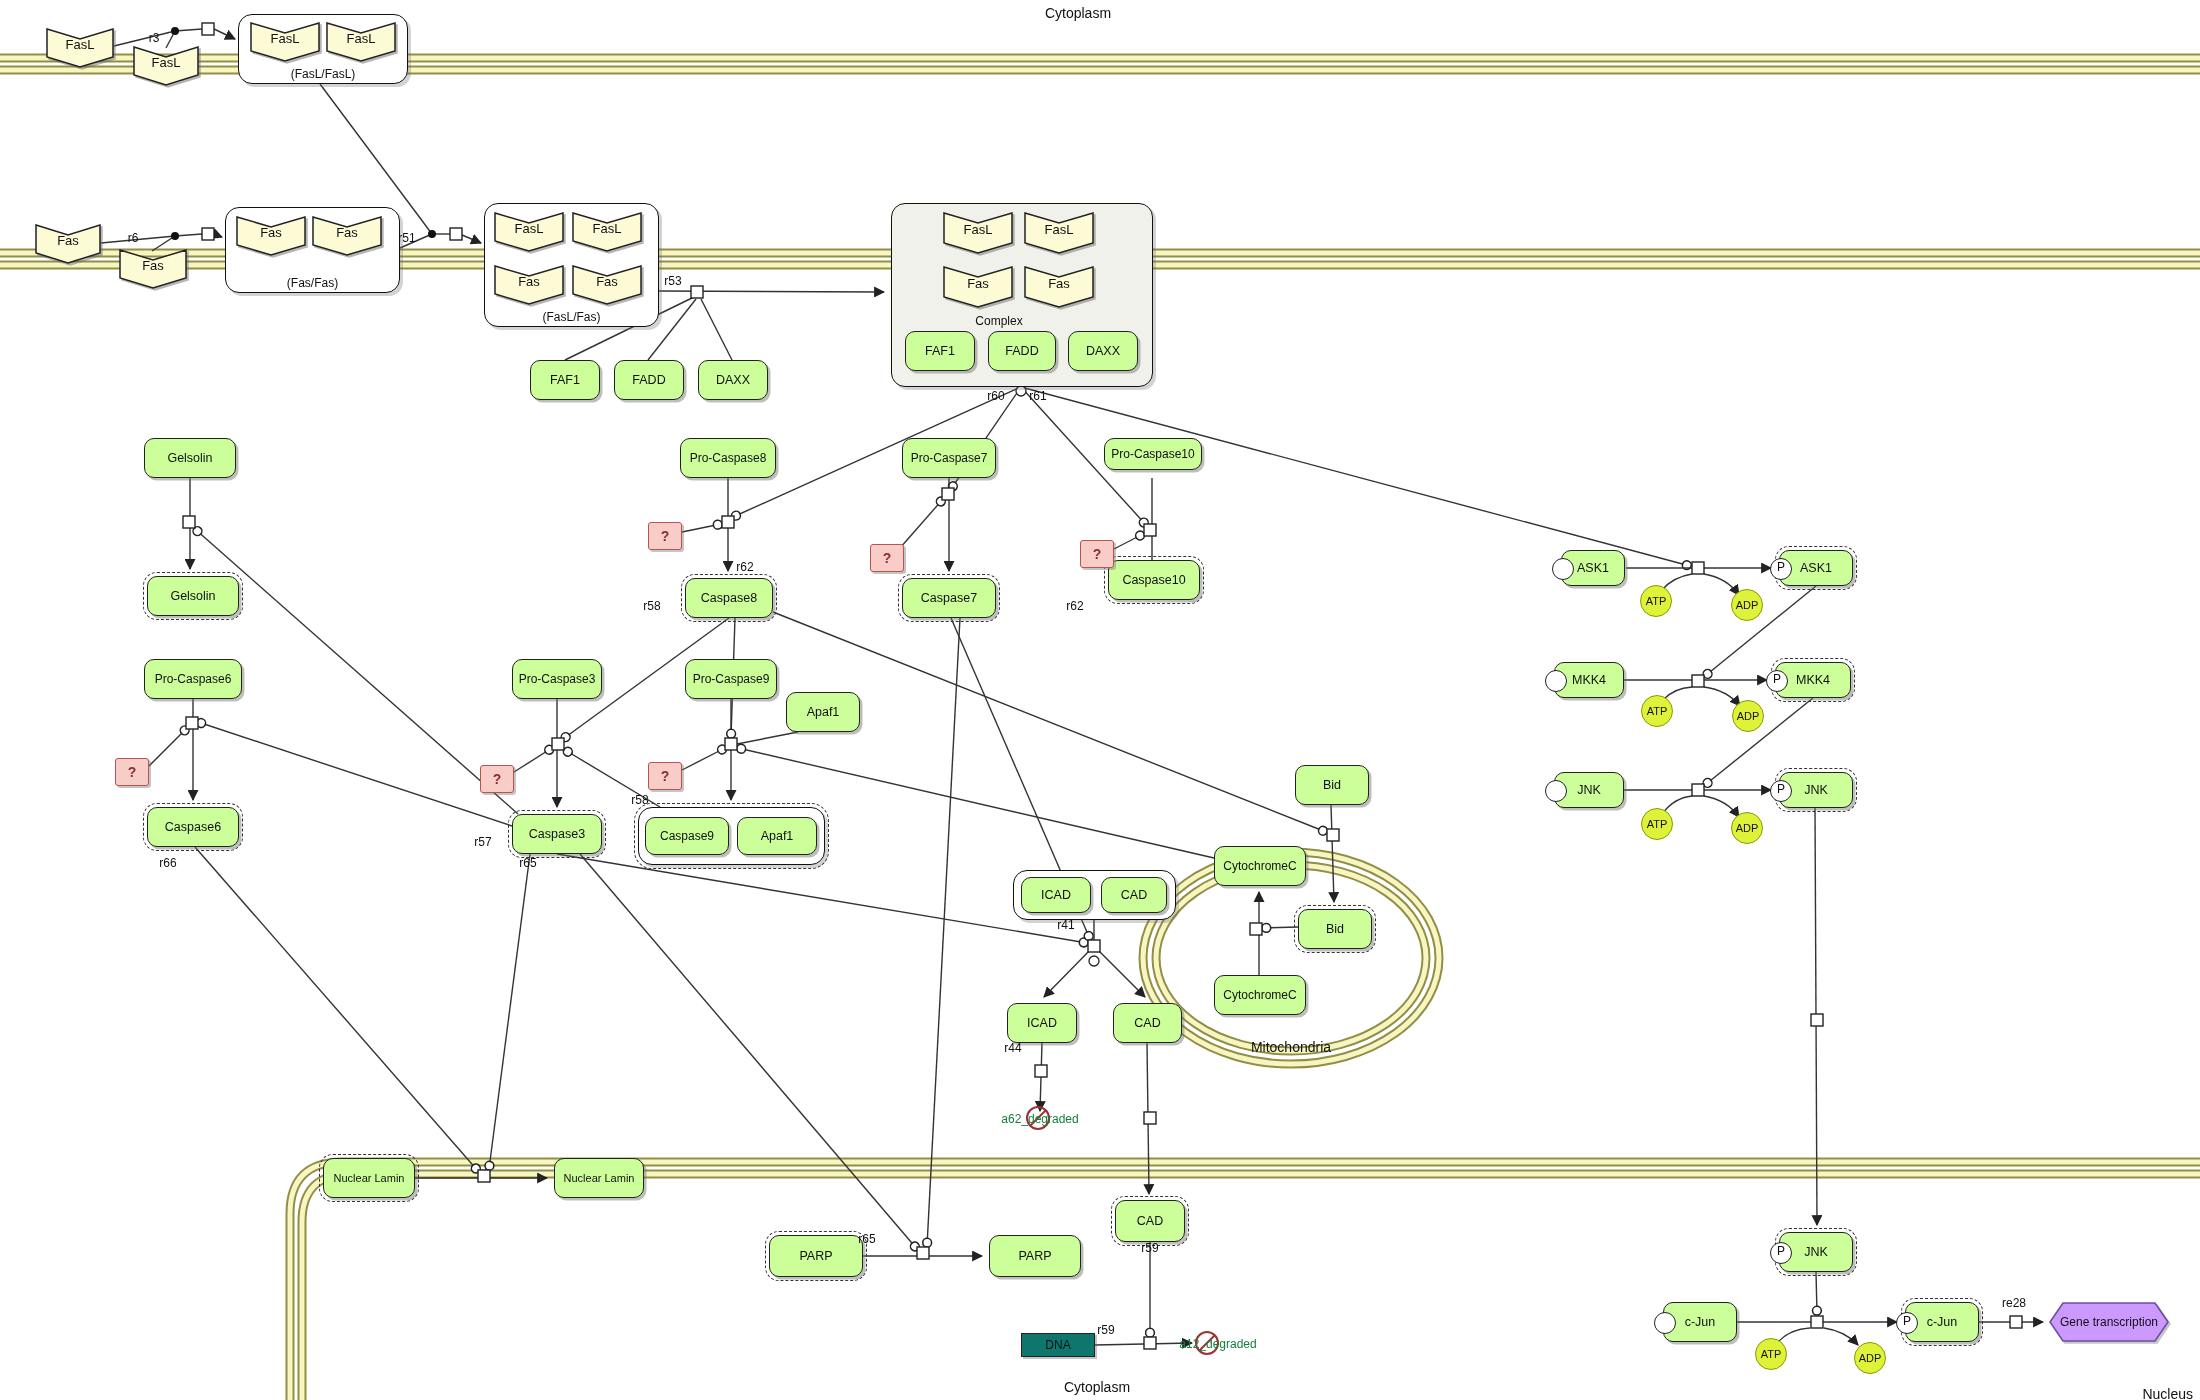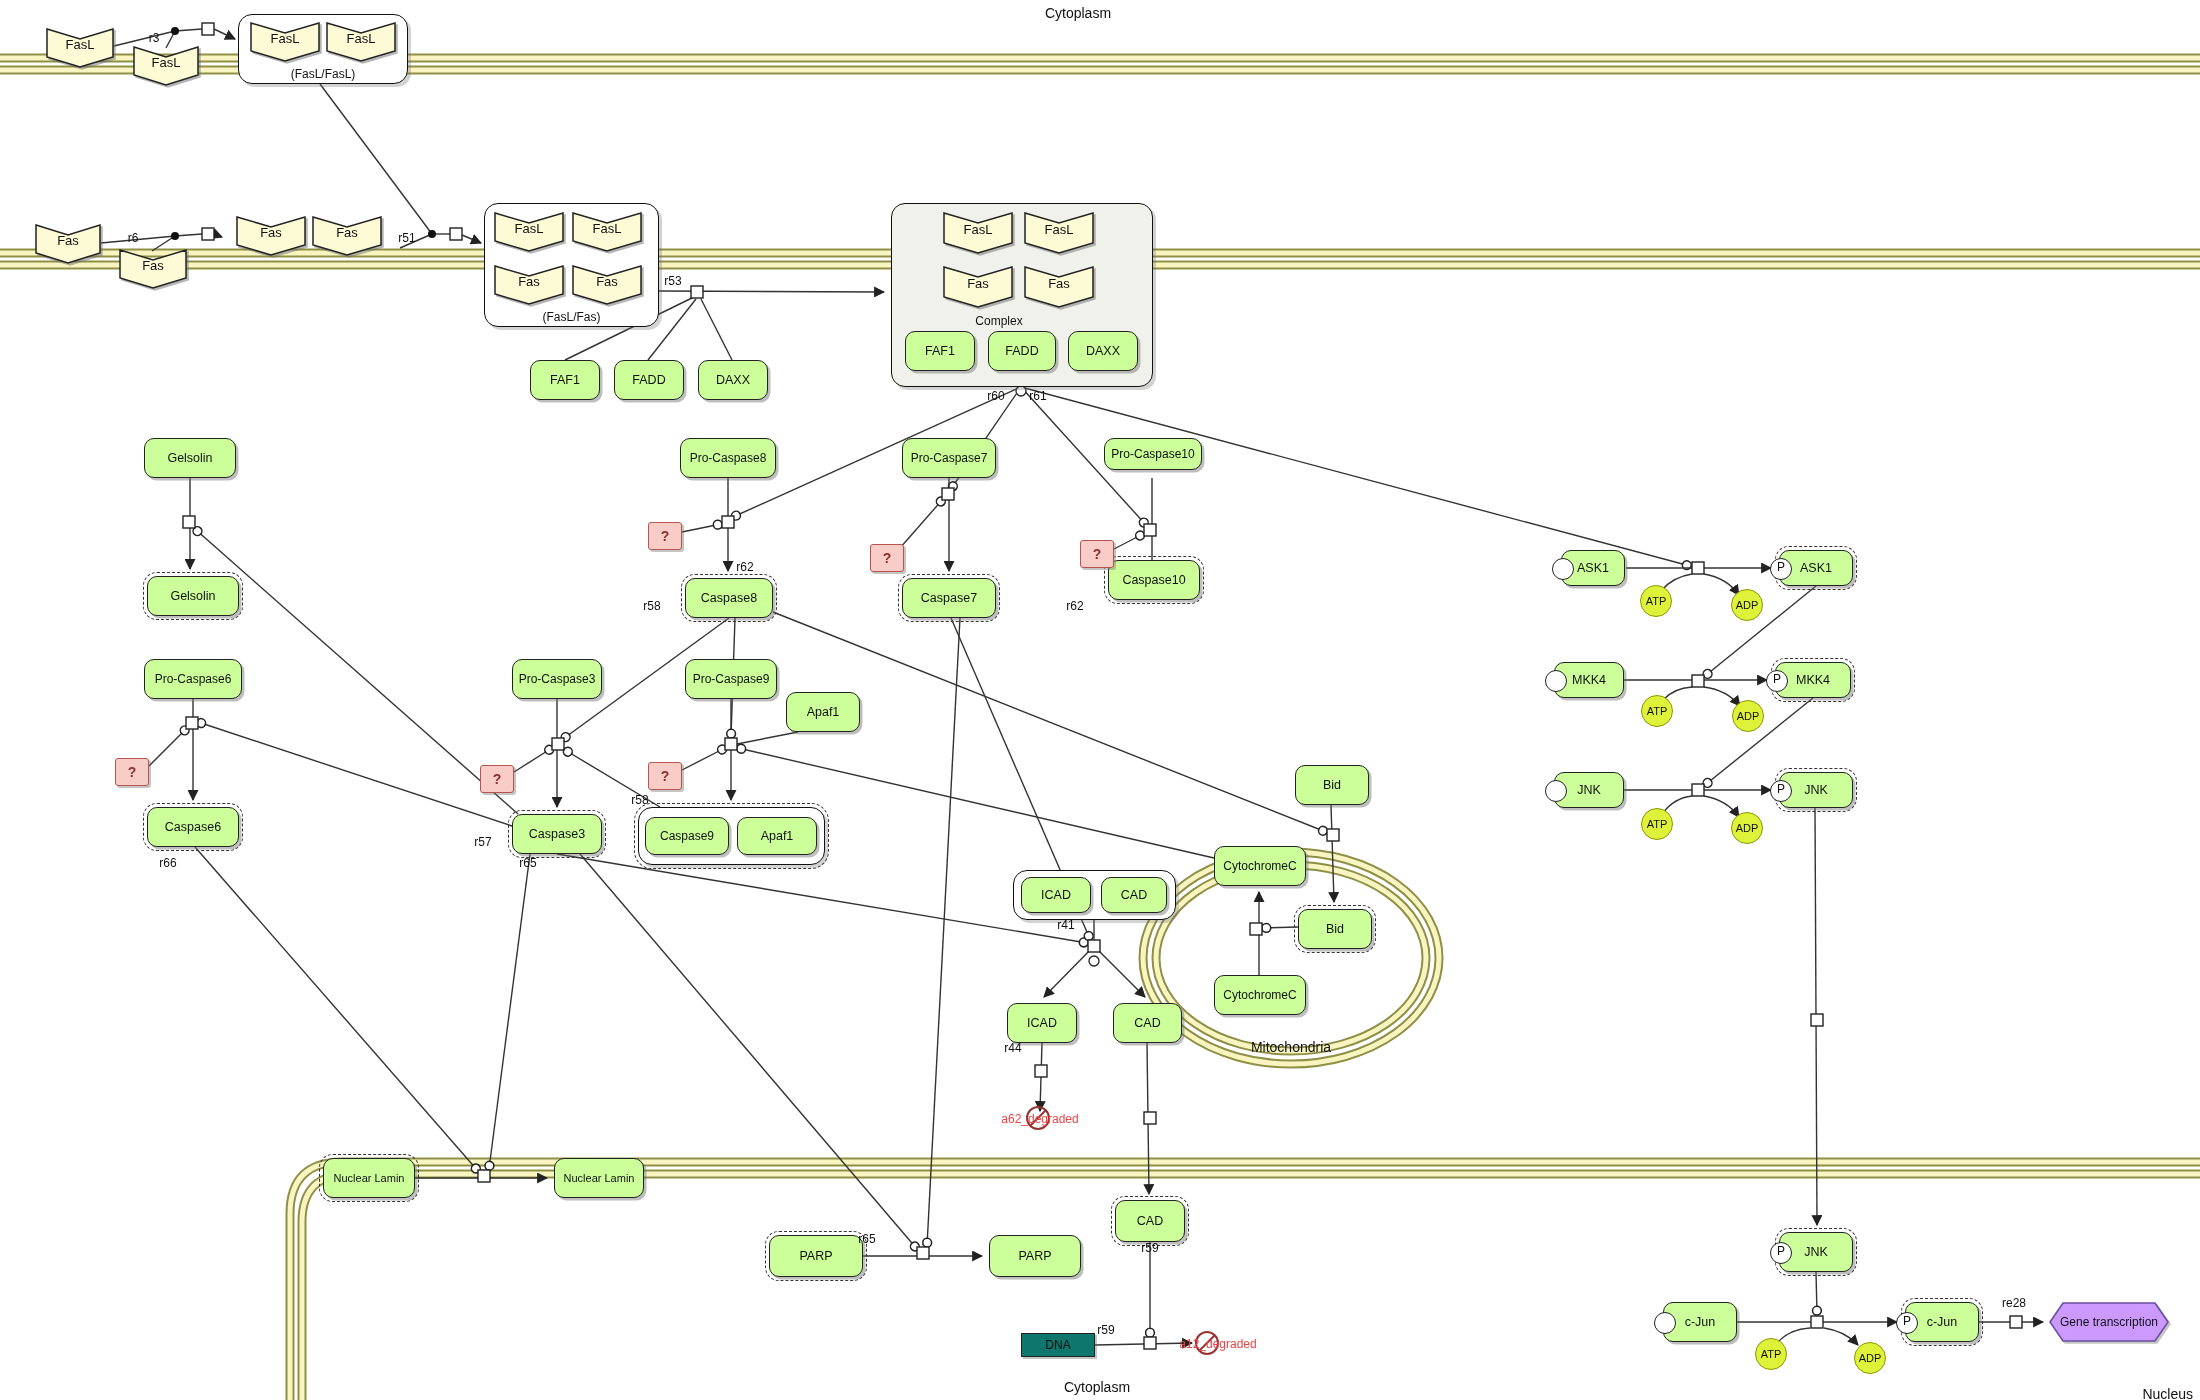--- a/index.html
+++ b/index.html
@@ -27,21 +27,21 @@
   .t-gene{background:#0f766e;border:1.5px solid #222;display:flex;align-items:center;justify-content:center;
           font-size:12px;box-shadow:2px 2px 0 rgba(110,110,110,.4);}
   .t-hexagon{display:flex;align-items:center;justify-content:center;font-size:12px;}
   .t-hexagon .shp{position:absolute;left:0;top:0;filter:drop-shadow(2px 2px 0 rgba(110,110,110,.4));}
   .t-hexagon .lbl{position:relative;}
   .dashed{outline:1.5px dashed #333;outline-offset:3px;}
   .phos{position:absolute;left:-10px;top:50%;margin-top:-10px;width:20px;height:20px;background:#fff;
         border:1.5px solid #222;border-radius:50%;font-size:12px;line-height:17px;text-align:center;}
   .flabel{position:absolute;transform:translate(-50%,-50%);font-size:12px;color:#111;white-space:nowrap;}
   .flabel.big{font-size:14px;}
-  .flabel.deg{color:#ef4444;}
+  .flabel.deg{color:#15803d;}
 </style>
 </head>
 <body>
 
 <div id="diagram">
   <svg id="edge-layer" width="2200" height="1400">
     <defs>
       <marker id="m-arrow" viewBox="0 0 10 10" refX="9" refY="5" markerWidth="11" markerHeight="11" orient="auto" markerUnits="userSpaceOnUse">
         <path d="M0,0 L10,5 L0,10 Z" fill="#222"></path>
       </marker>
@@ -197,20 +197,23 @@
           <polygon points="1,1 35,11 69,1 69,29 35,39 1,29" fill="#fdfad6" stroke="#222" stroke-width="1.5"></polygon>
         </svg>
         <span class="lbl">FasL</span>
       </div>
       <div class="node t-receptor" style="left: 326px; top: 22px; width: 70px; height: 40px;">
         <svg class="shp" width="70" height="40">
           <polygon points="1,1 35,11 69,1 69,29 35,39 1,29" fill="#fdfad6" stroke="#222" stroke-width="1.5"></polygon>
         </svg>
         <span class="lbl">FasL</span>
       </div>
+      <div class="node t-complex" style="left: 225px; top: 207px; width: 175px; height: 86px;">
+        <span class="lbl">(Fas/Fas)</span>
+      </div>
       <div class="node t-receptor" style="left: 35px; top: 224px; width: 66px; height: 40px;">
         <svg class="shp" width="66" height="40">
           <polygon points="1,1 33,11 65,1 65,29 33,39 1,29" fill="#fdfad6" stroke="#222" stroke-width="1.5"></polygon>
         </svg>
         <span class="lbl">Fas</span>
       </div>
       <div class="node t-receptor" style="left: 119px; top: 249px; width: 68px; height: 40px;">
         <svg class="shp" width="68" height="40">
           <polygon points="1,1 34,11 67,1 67,29 34,39 1,29" fill="#fdfad6" stroke="#222" stroke-width="1.5"></polygon>
         </svg>

